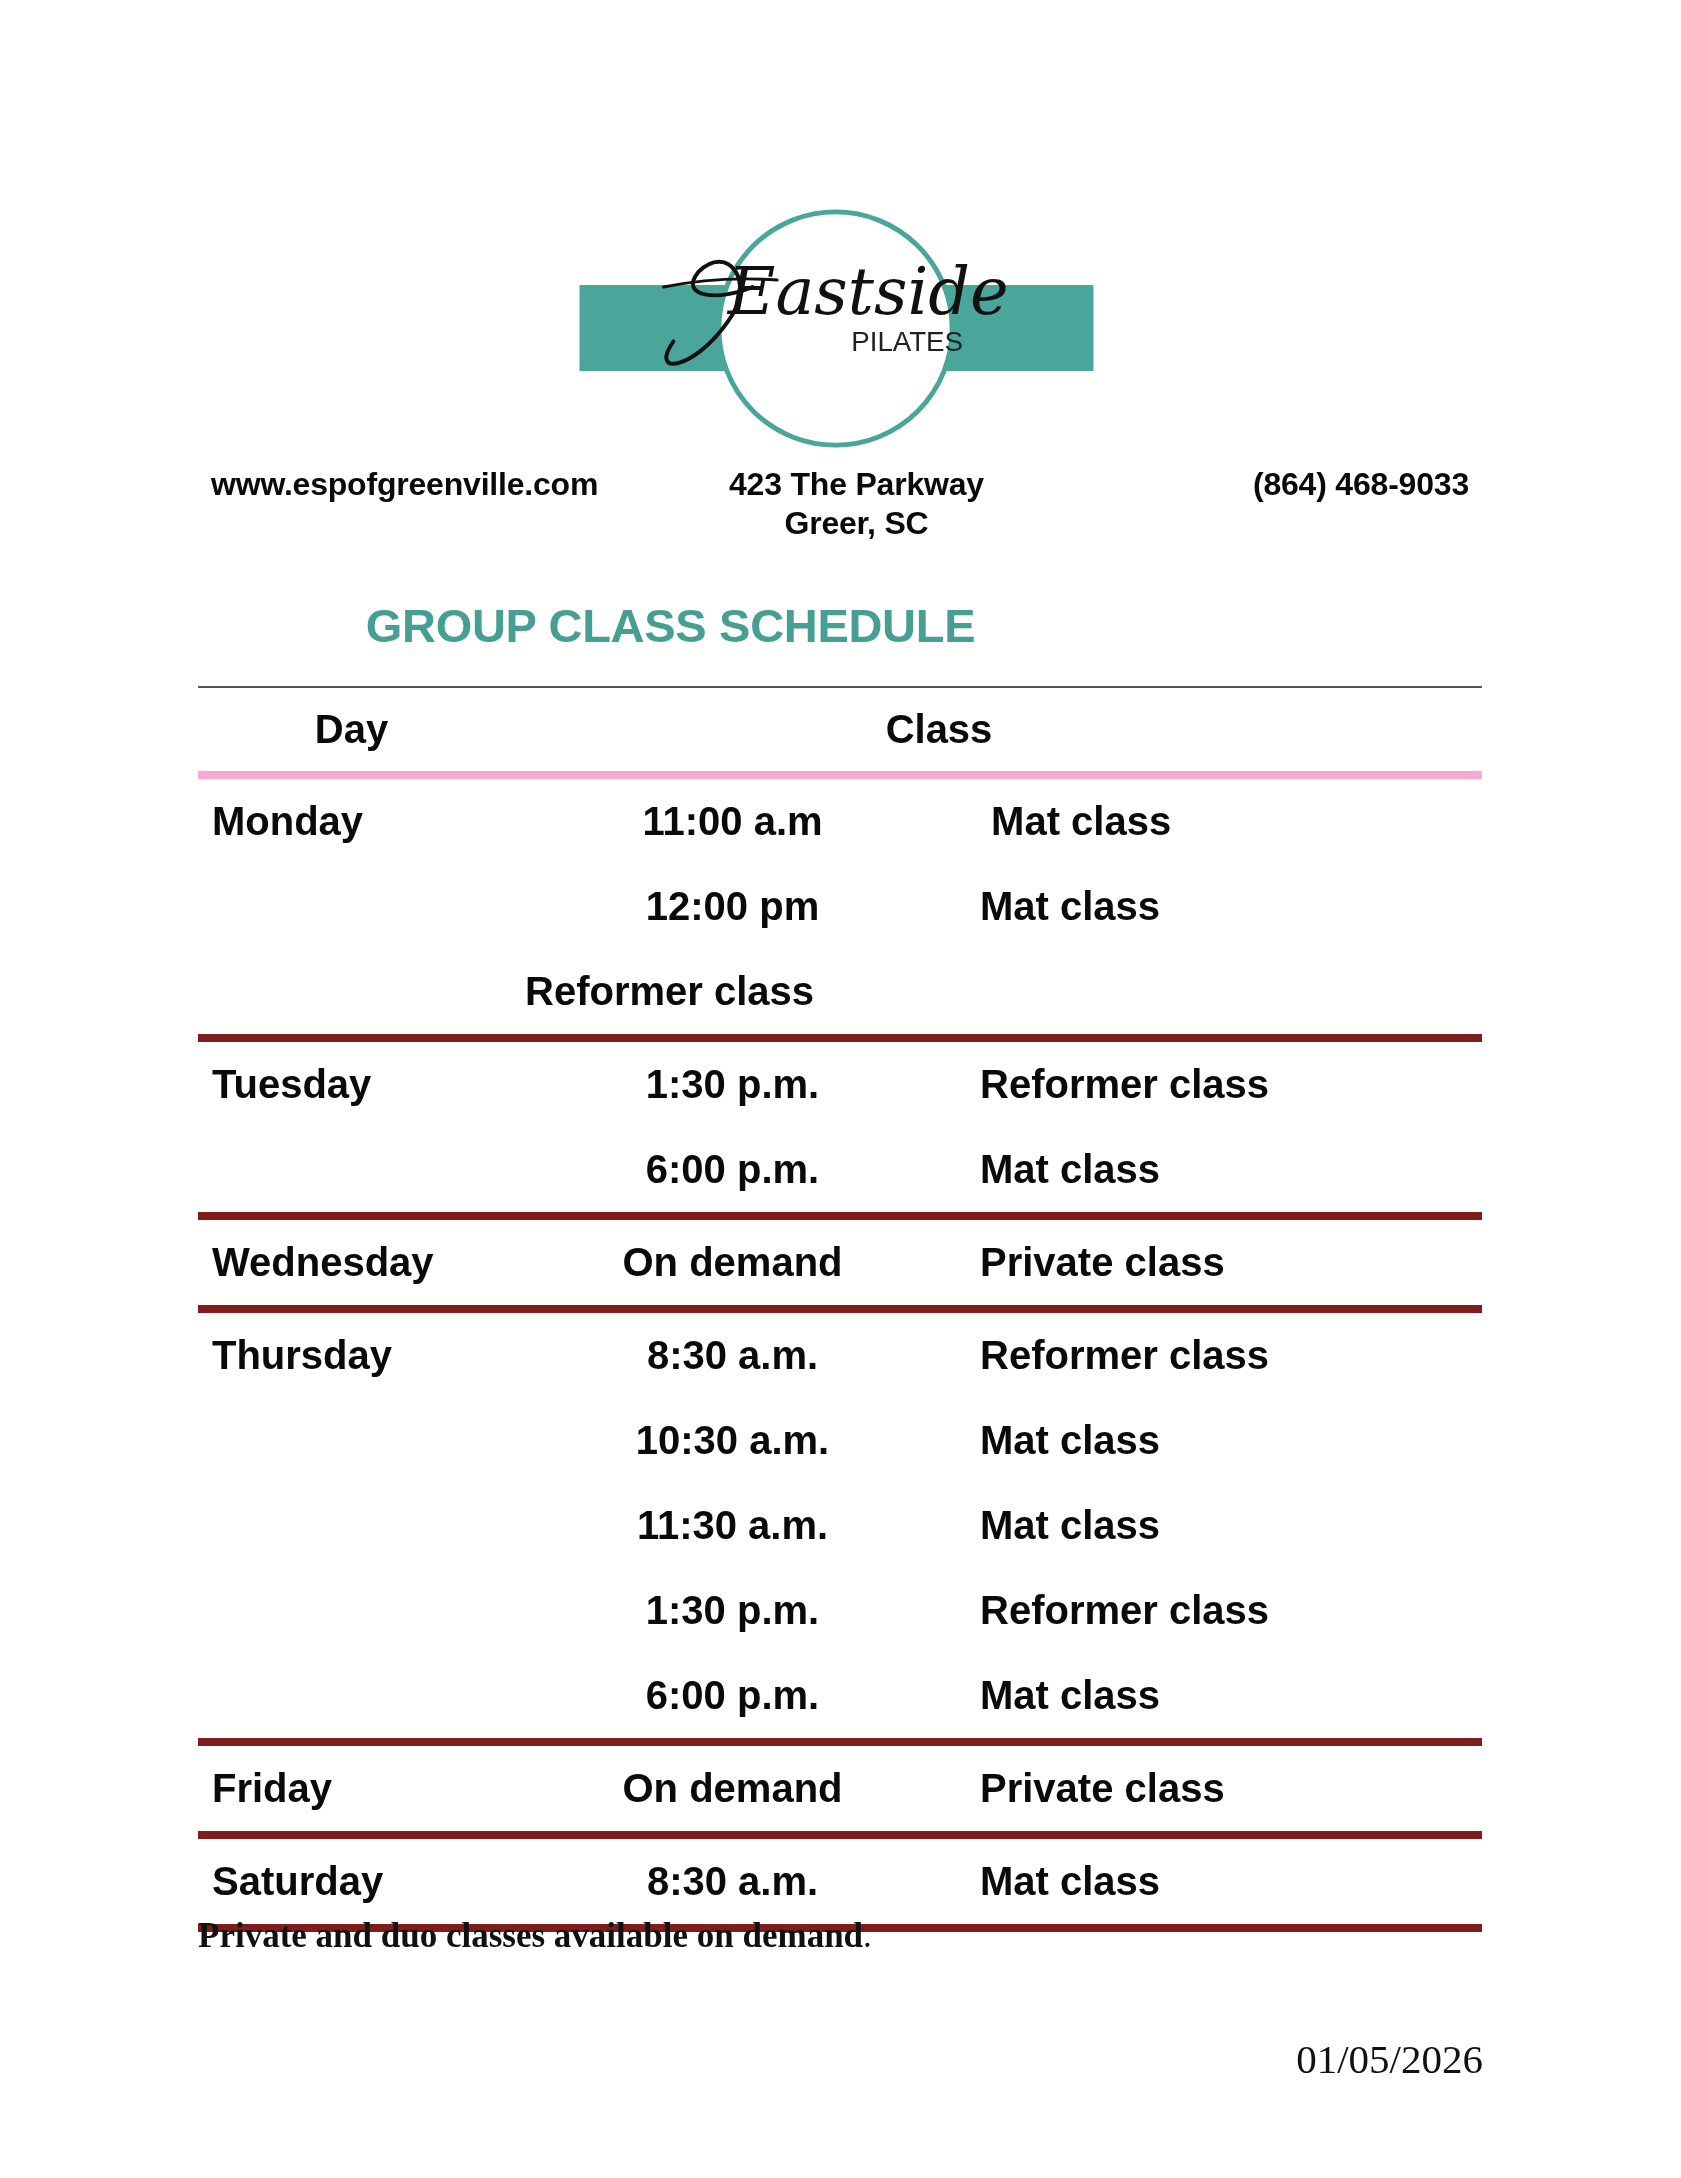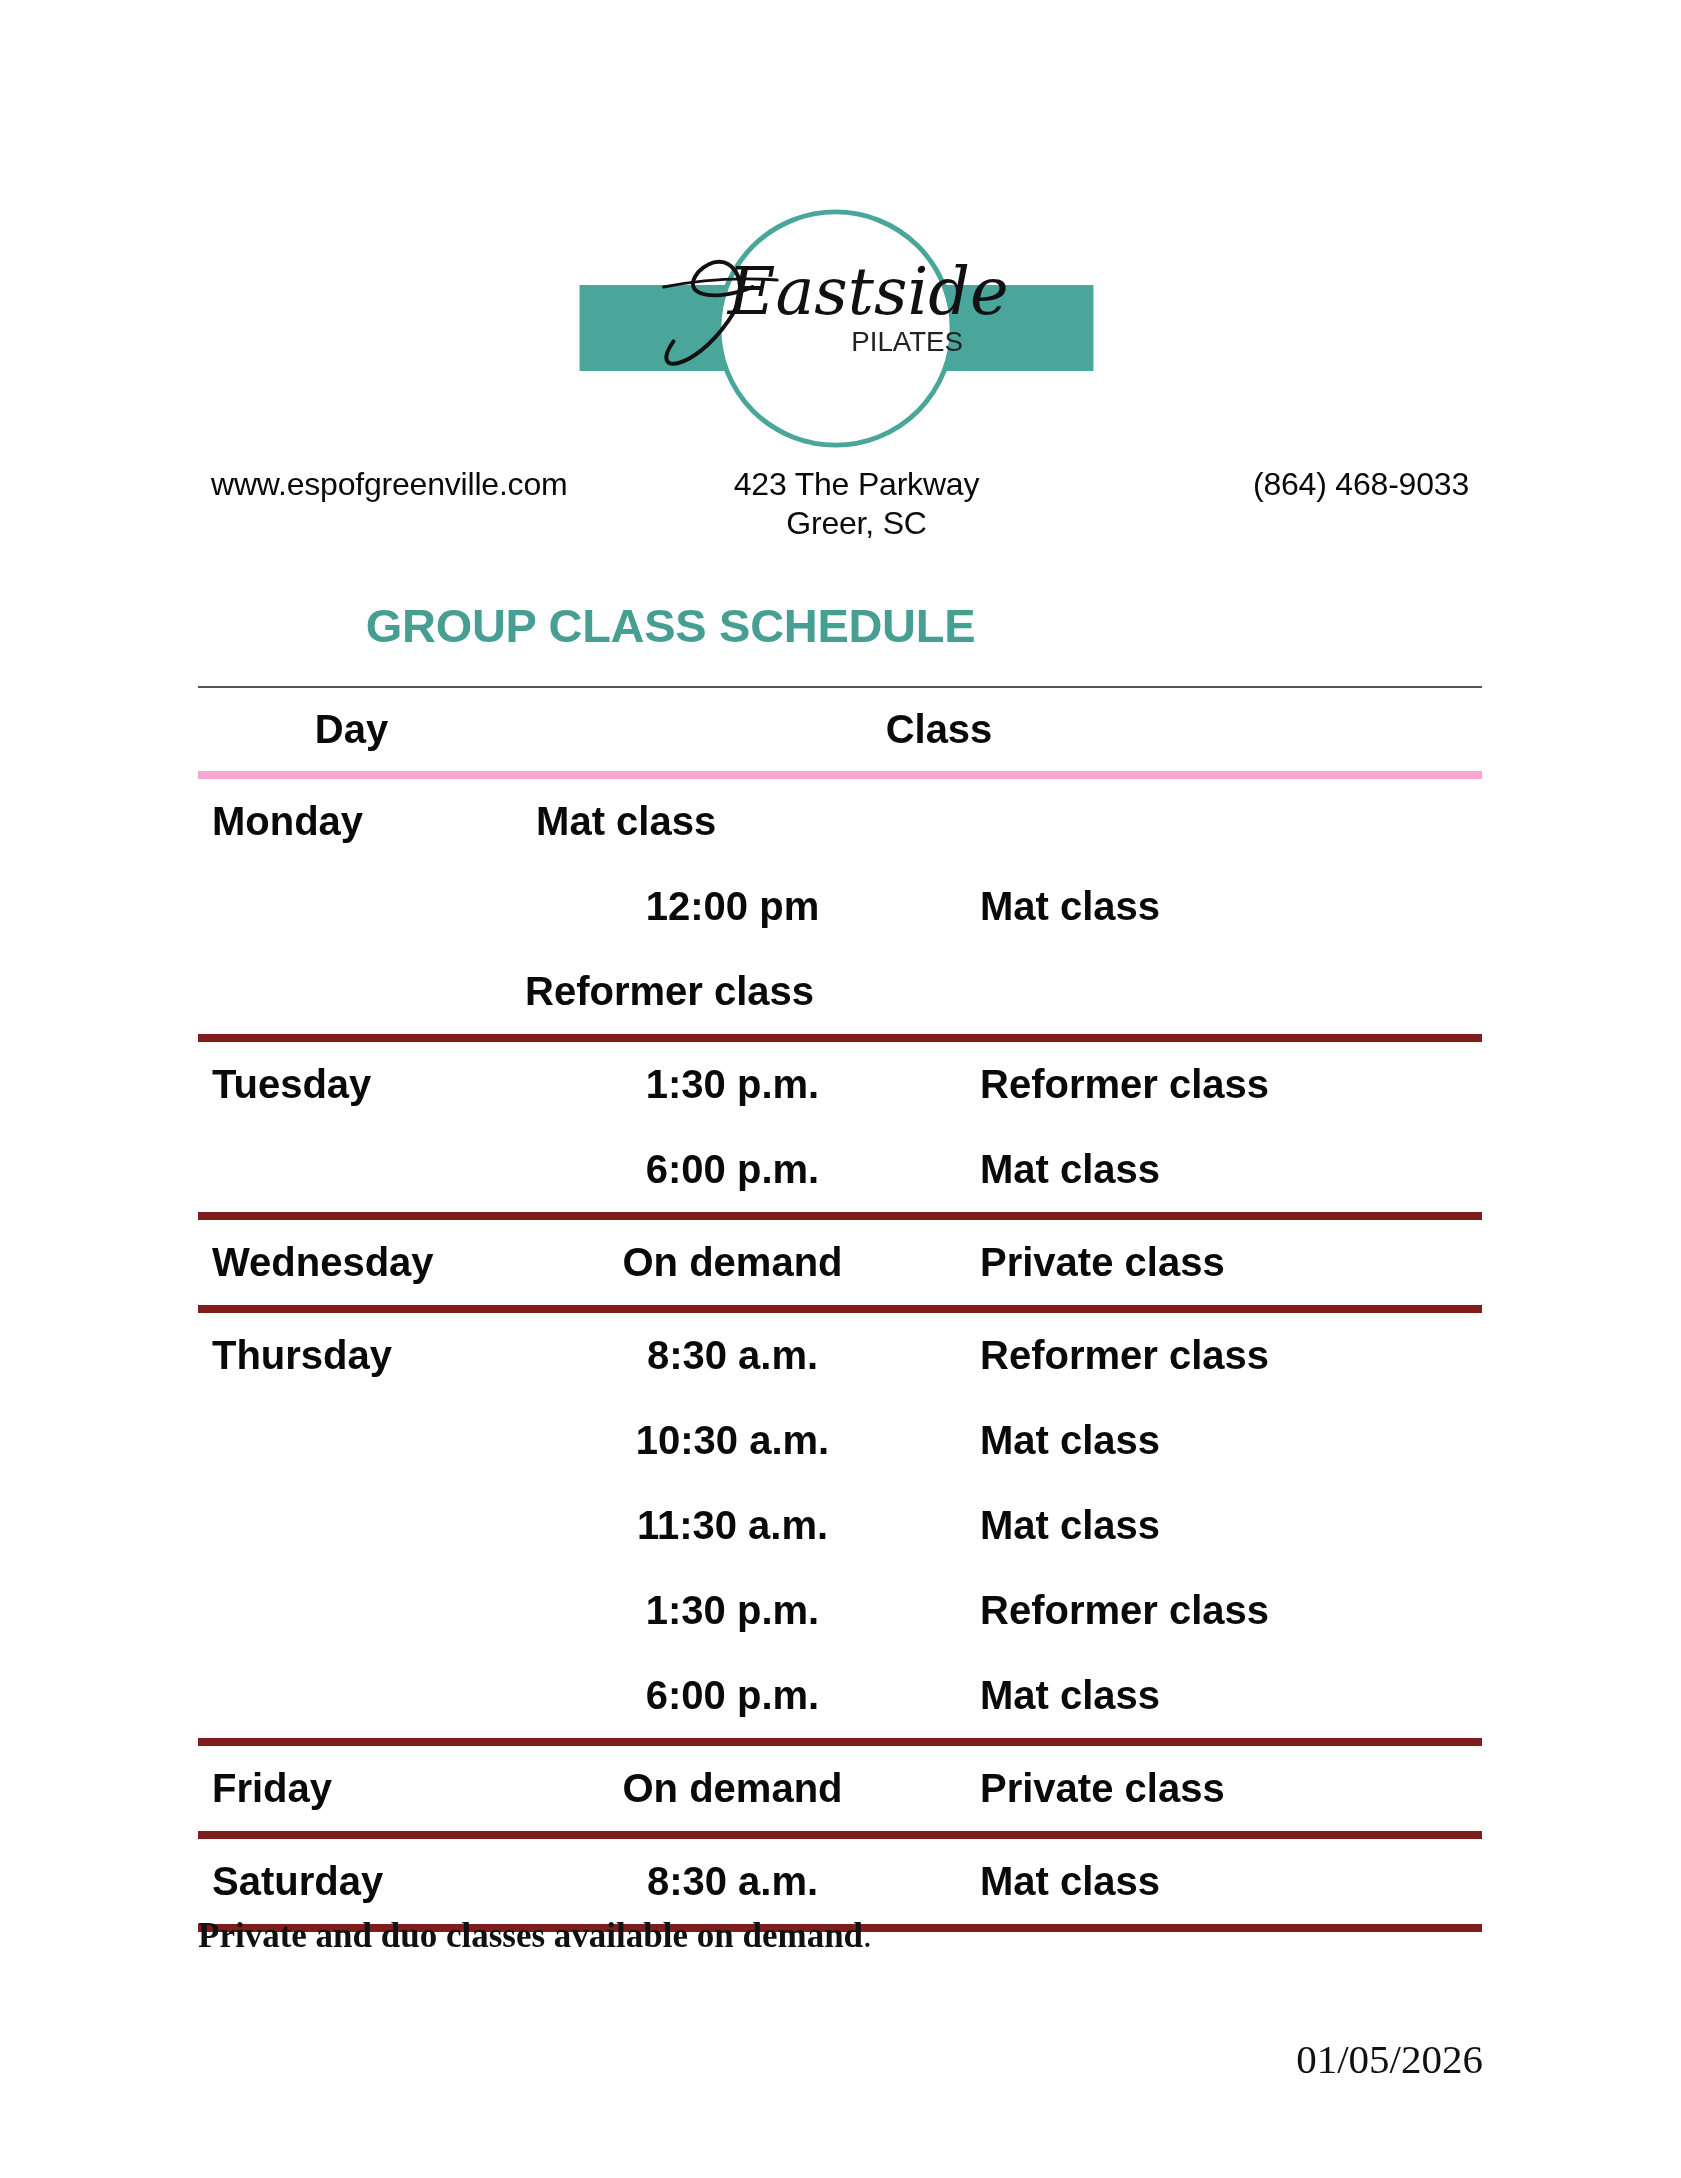--- a/index.html
+++ b/index.html
@@ -20,21 +20,21 @@
       left: 579px;
       top: 203px;
       width: 515px;
       height: 252px;
     }
     .logo svg { width: 100%; height: 100%; display: block; }
 
     .contact {
       position: absolute;
       top: 465px;
-      font-weight: normal;
+      font-weight: bold;
       font-size: 32px;
       line-height: 39px;
       letter-spacing: -0.2px;
       color: #0a0a0a;
     }
     .contact.website { left: 211px; }
     .contact.address { left: 693px; width: 327px; text-align: center; }
     .contact.phone { right: 212px; text-align: right; }
 
     .title {
@@ -122,20 +122,21 @@
 <div class="schedule">
   <div class="rule-top"></div>
   <div class="row header-row">
     <div class="col-day">Day</div>
     <div class="col-class">Class</div>
   </div>
 
   <div class="group">
     <div class="row">
       <div class="col-day">Monday</div>
+      <div class="col-time">11:00 a.m</div>
       <div class="col-class"> Mat class</div>
     </div>
     <div class="row">
       <div class="col-day"></div>
       <div class="col-time">12:00 pm</div>
       <div class="col-class">Mat class</div>
     </div>
     <div class="row">
       <div class="col-day"></div>
       <div class="col-class">Reformer class</div>

